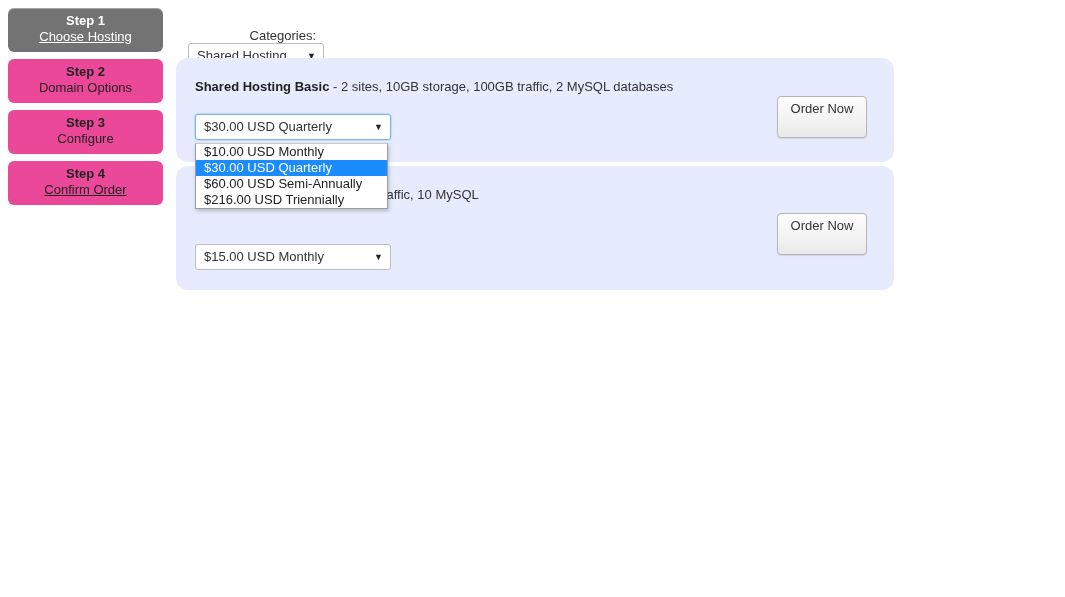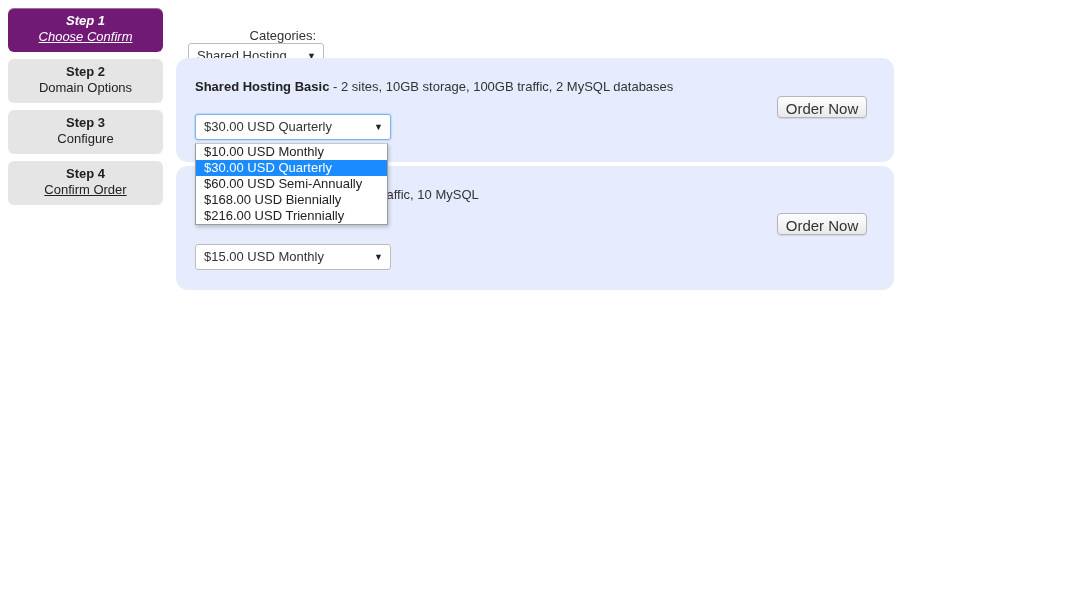--- a/index.html
+++ b/index.html
@@ -31,41 +31,40 @@
     left: 8px;
     top: 8px;
     width: 155px;
   }
   .step {
     box-sizing: border-box;
     width: 155px;
     height: 44px;
     margin-bottom: 7px;
     border-radius: 6px;
-    background: #e5e5e5;
+    background: #ec4899;
     text-align: center;
     padding-top: 5px;
     line-height: 16px;
     color: #222222;
     user-select: none;
   }
   .step .step-num {
     display: block;
     font-weight: bold;
     font-size: 13px;
   }
   .step .step-label {
     display: block;
     font-size: 13px;
   }
   .step.active {
-    background: #701a75;
+    background: #737373;
     color: #ffffff;
     box-shadow: inset 0 1px 0 rgba(255,255,255,0.35);
-    font-style: italic;
   }
   .step.active .step-num { color: #ffffff; }
   .step.active .step-label { color: #ffffff; text-decoration: underline; }
   .step .step-label.link { text-decoration: underline; }
 
   
   #categories-row {
     position: absolute;
     left: 188px;
     top: 28px;
@@ -124,26 +123,26 @@
     font-weight: bold;
     color: #222222;
   }
   #panel-2 .product-title { top: 21px; }
 
   .order-btn {
     position: absolute;
     right: 27px;
     box-sizing: border-box;
     width: 90px;
-    height: 22px;
+    height: 42px;
     border: 1px solid #b6b6b6;
     border-radius: 4px;
     background: linear-gradient(to bottom, #fdfdfd 0%, #f4f4f4 50%, #e9e9e9 100%);
     font-family: "Liberation Sans", sans-serif;
-    font-size: 15px;
+    font-size: 13px;
     color: #333333;
     text-align: center;
     line-height: 24px;
     box-shadow: 0 1px 1px rgba(0,0,0,0.10);
     cursor: default;
   }
   #panel-1 .order-btn { top: 38px; }
   #panel-2 .order-btn { top: 47px; }
 
   .cycle-select {
@@ -192,21 +191,21 @@
 </style>
 </head>
 <body>
 
 <div id="page">
 
   <div id="steps">
 
     <div class="step active">
       <span class="step-num">Step 1</span>
-      <span class="step-label">Choose Confirm</span>
+      <span class="step-label">Choose Hosting</span>
     </div>
 
     <div class="step">
       <span class="step-num">Step 2</span>
       <span class="step-label">Domain Options</span>
     </div>
 
     <div class="step">
       <span class="step-num">Step 3</span>
       <span class="step-label">Configure</span>
@@ -247,17 +246,16 @@
     <div class="ui-select cycle-select">
       <span>$15.00 USD Monthly</span>
       <span class="caret">▼</span>
     </div>
   </div>
 
   <ul id="dropdown-list">
     <li>$10.00 USD Monthly</li>
     <li class="selected">$30.00 USD Quarterly</li>
     <li>$60.00 USD Semi-Annually</li>
-    <li>$168.00 USD Biennially</li>
     <li>$216.00 USD Triennially</li>
   </ul>
 
 </div>
 
 </body></html>

